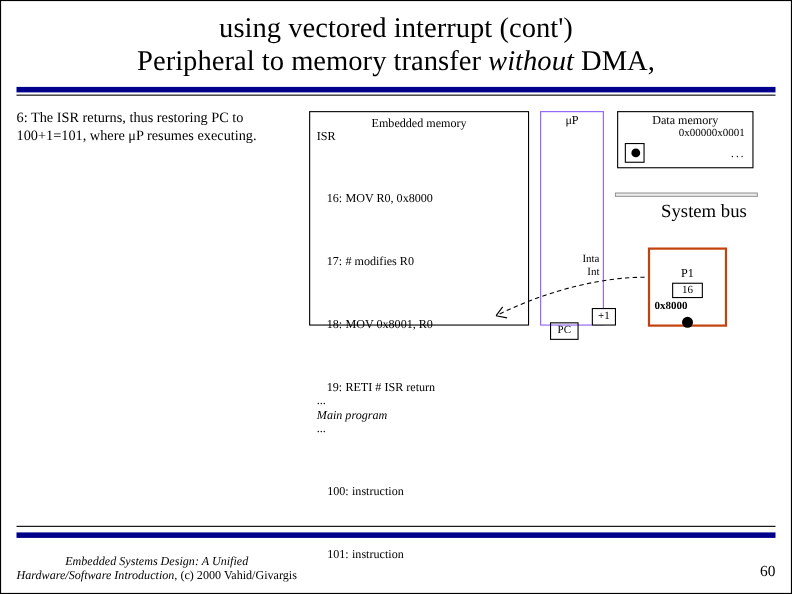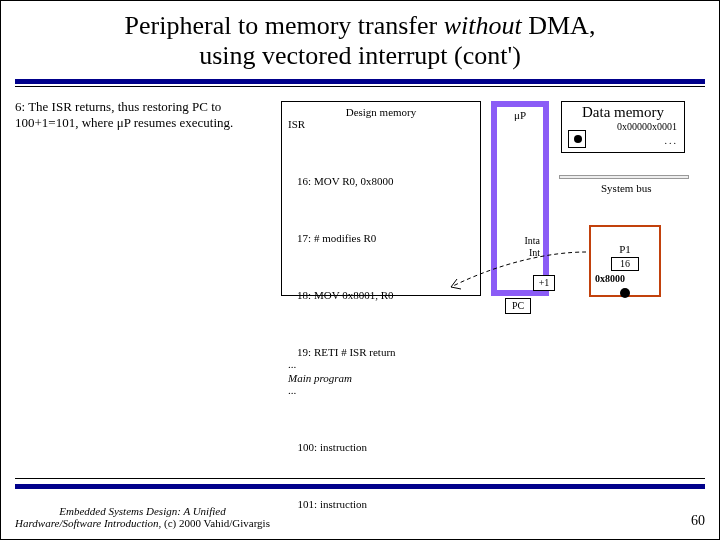--- a/index.html
+++ b/index.html
@@ -32,21 +32,21 @@
   .pmem .hdr { text-align: center; font-size: 11px; }
   .pmem .row { display: flex; margin-top: 45px; }
   .pmem .addr { width: 26px; text-align: right; padding-right: 3px; }
   .pmem .mainhdr { font-style: italic; margin-top: 2px; }
   .pmem .isrlbl { }
 
   
   .cpu {
     position: absolute; left: 490px; top: 14px;
     width: 58px; height: 195px;
-    border: 6px solid #8b5cf6;
+    border: 1px solid #8b5cf6;
     font-size: 10px;
   }
   .cpu .lbl { text-align: center; font-size: 11px; padding-top: 2px; }
   .inta { position: absolute; right: 3px; top: 128px; }
   .int  { position: absolute; right: 3px; top: 140px; }
   .pcbox {
     position: absolute; left: 8px; top: 160px;
     width: 26px; height: 16px; border: 1px solid #000;
     text-align: center; font-size: 10px; line-height: 14px; margin-top: 31px;
   }
@@ -56,36 +56,36 @@
     font-size: 10px; text-align: center; line-height: 14px; background:#fff;
   }
 
   
   .dmem {
     position: absolute; left: 560px; top: 14px;
     width: 124px; height: 52px;
     border: 1px solid #000;
     font-size: 10px; padding: 2px 4px;
   }
-  .dmem .hdr { text-align: center; font-size: 15px; }
+  .dmem .hdr { text-align: center; font-size: 11px; }
   .dmem .addrs { display: flex; justify-content: space-between; padding: 0 6px; margin-left: 45px; }
   .dmem .cell {
     position: absolute; left: 6px; bottom: 4px;
     width: 18px; height: 18px; border: 1px solid #000;
   }
   .dmem .dot {
     position: absolute; left: 10px; top: 4px;
     width: 8px; height: 8px; border-radius: 50%; background:#000;
     transform: translate(-5px,0);
   }
   .dmem .dots { position:absolute; right:6px; bottom:6px; letter-spacing:2px; }
 
   .sysbus-lbl {
     position: absolute; left: 600px; top: 95px;
-    font-size: 11px;
+    font-size: 17px;
   }
   .sysbus-line {
     position: absolute; left: 558px; top: 88px;
     width: 130px; height: 4px; background:#eee; border:1px solid #999;
   }
 
   
   .p1 {
     position: absolute; left: 588px; top: 138px;
     width: 72px; height: 72px;
@@ -115,34 +115,34 @@
     display:flex; justify-content:space-between; align-items:flex-end;
     font-size: 11px;
   }
   .footer .book { font-style: italic; max-width: 300px; text-align:center; }
   .footer .page { font-size: 14px; }
 </style>
 </head>
 <body>
 
 <div class="title-block">
+  <div class="line">using vectored interrupt (cont')</div>
   <div class="line">
     <span>Peripheral to memory transfer </span><span class="italic">without</span><span> DMA,</span>
   </div>
-  <div class="line">using vectored interrupt (cont')</div>
 </div>
 <div class="rule-thick"></div>
 <div class="rule-thin"></div>
 
 <div class="content">
 
   <div class="steptext">6: The ISR returns, thus restoring PC to 100+1=101, where μP resumes executing.</div>
 
   <div class="pmem">
-    <div class="hdr">Design memory</div>
+    <div class="hdr">Embedded memory</div>
     <div class="isrlbl">ISR</div>
     <div class="row">
         <div class="addr">16:</div>
         <div>MOV R0, 0x8000</div>
       </div>
     <div class="row">
         <div class="addr">17:</div>
         <div># modifies R0</div>
       </div>
     <div class="row">

